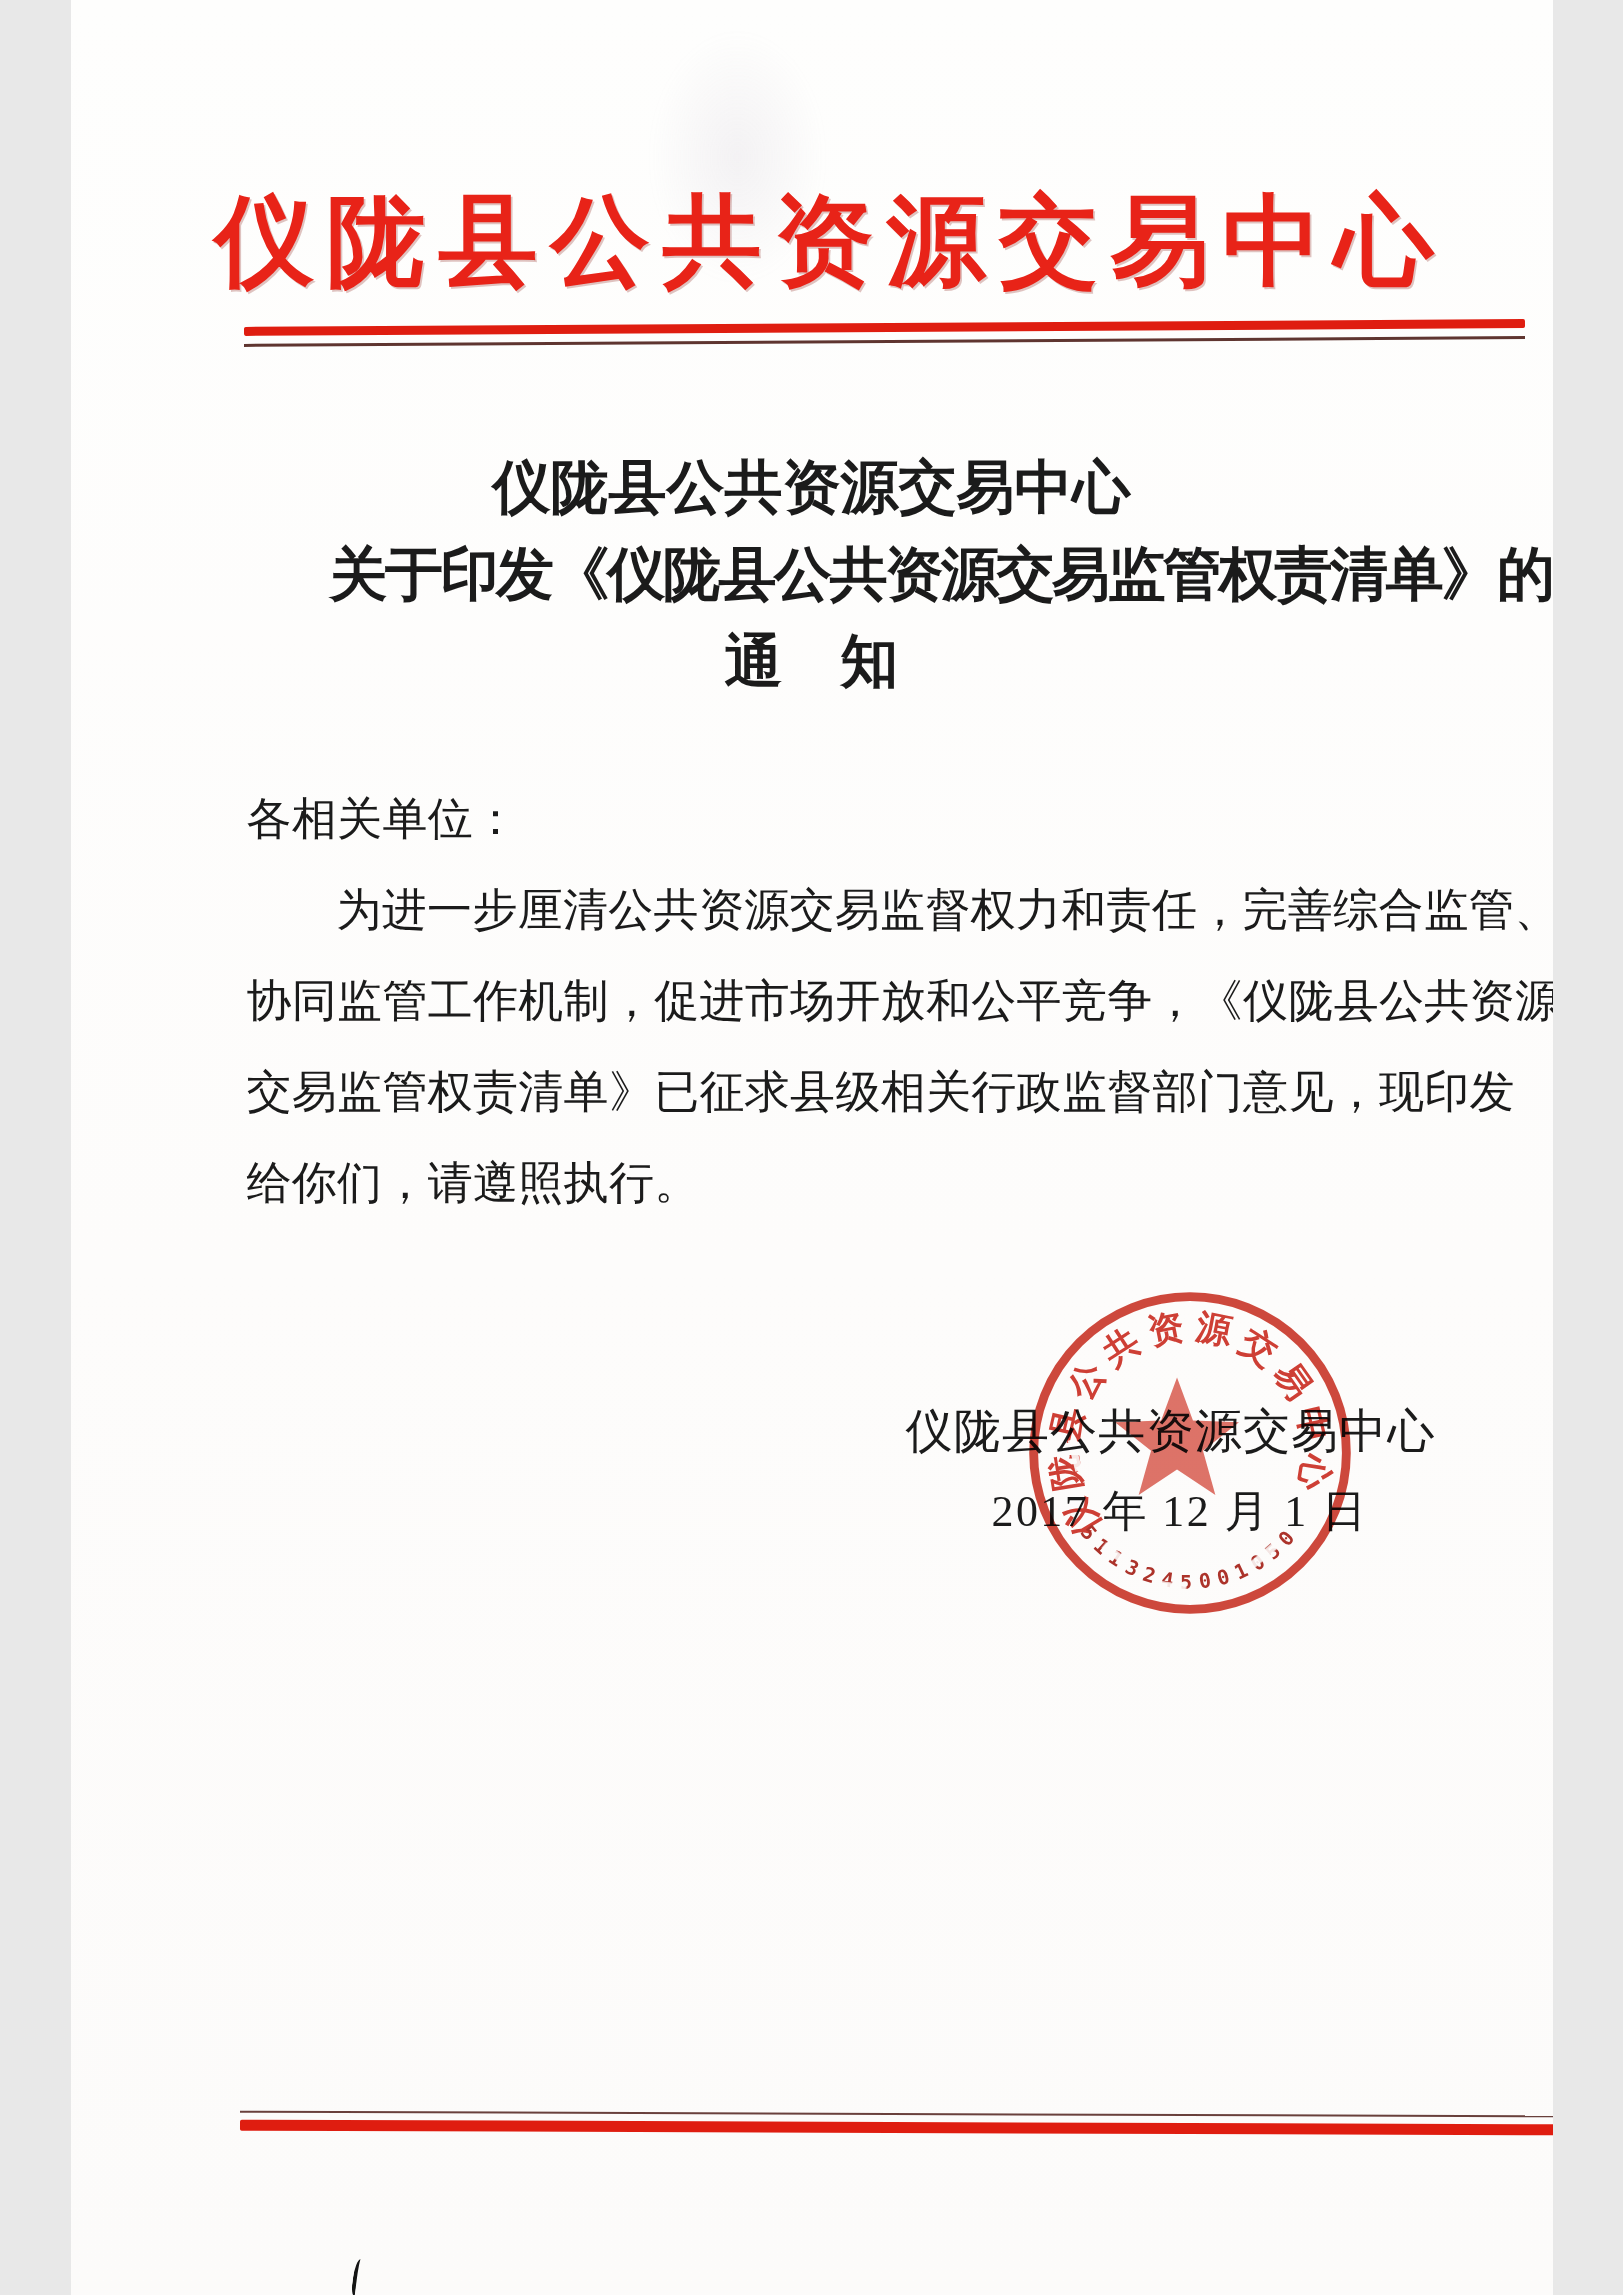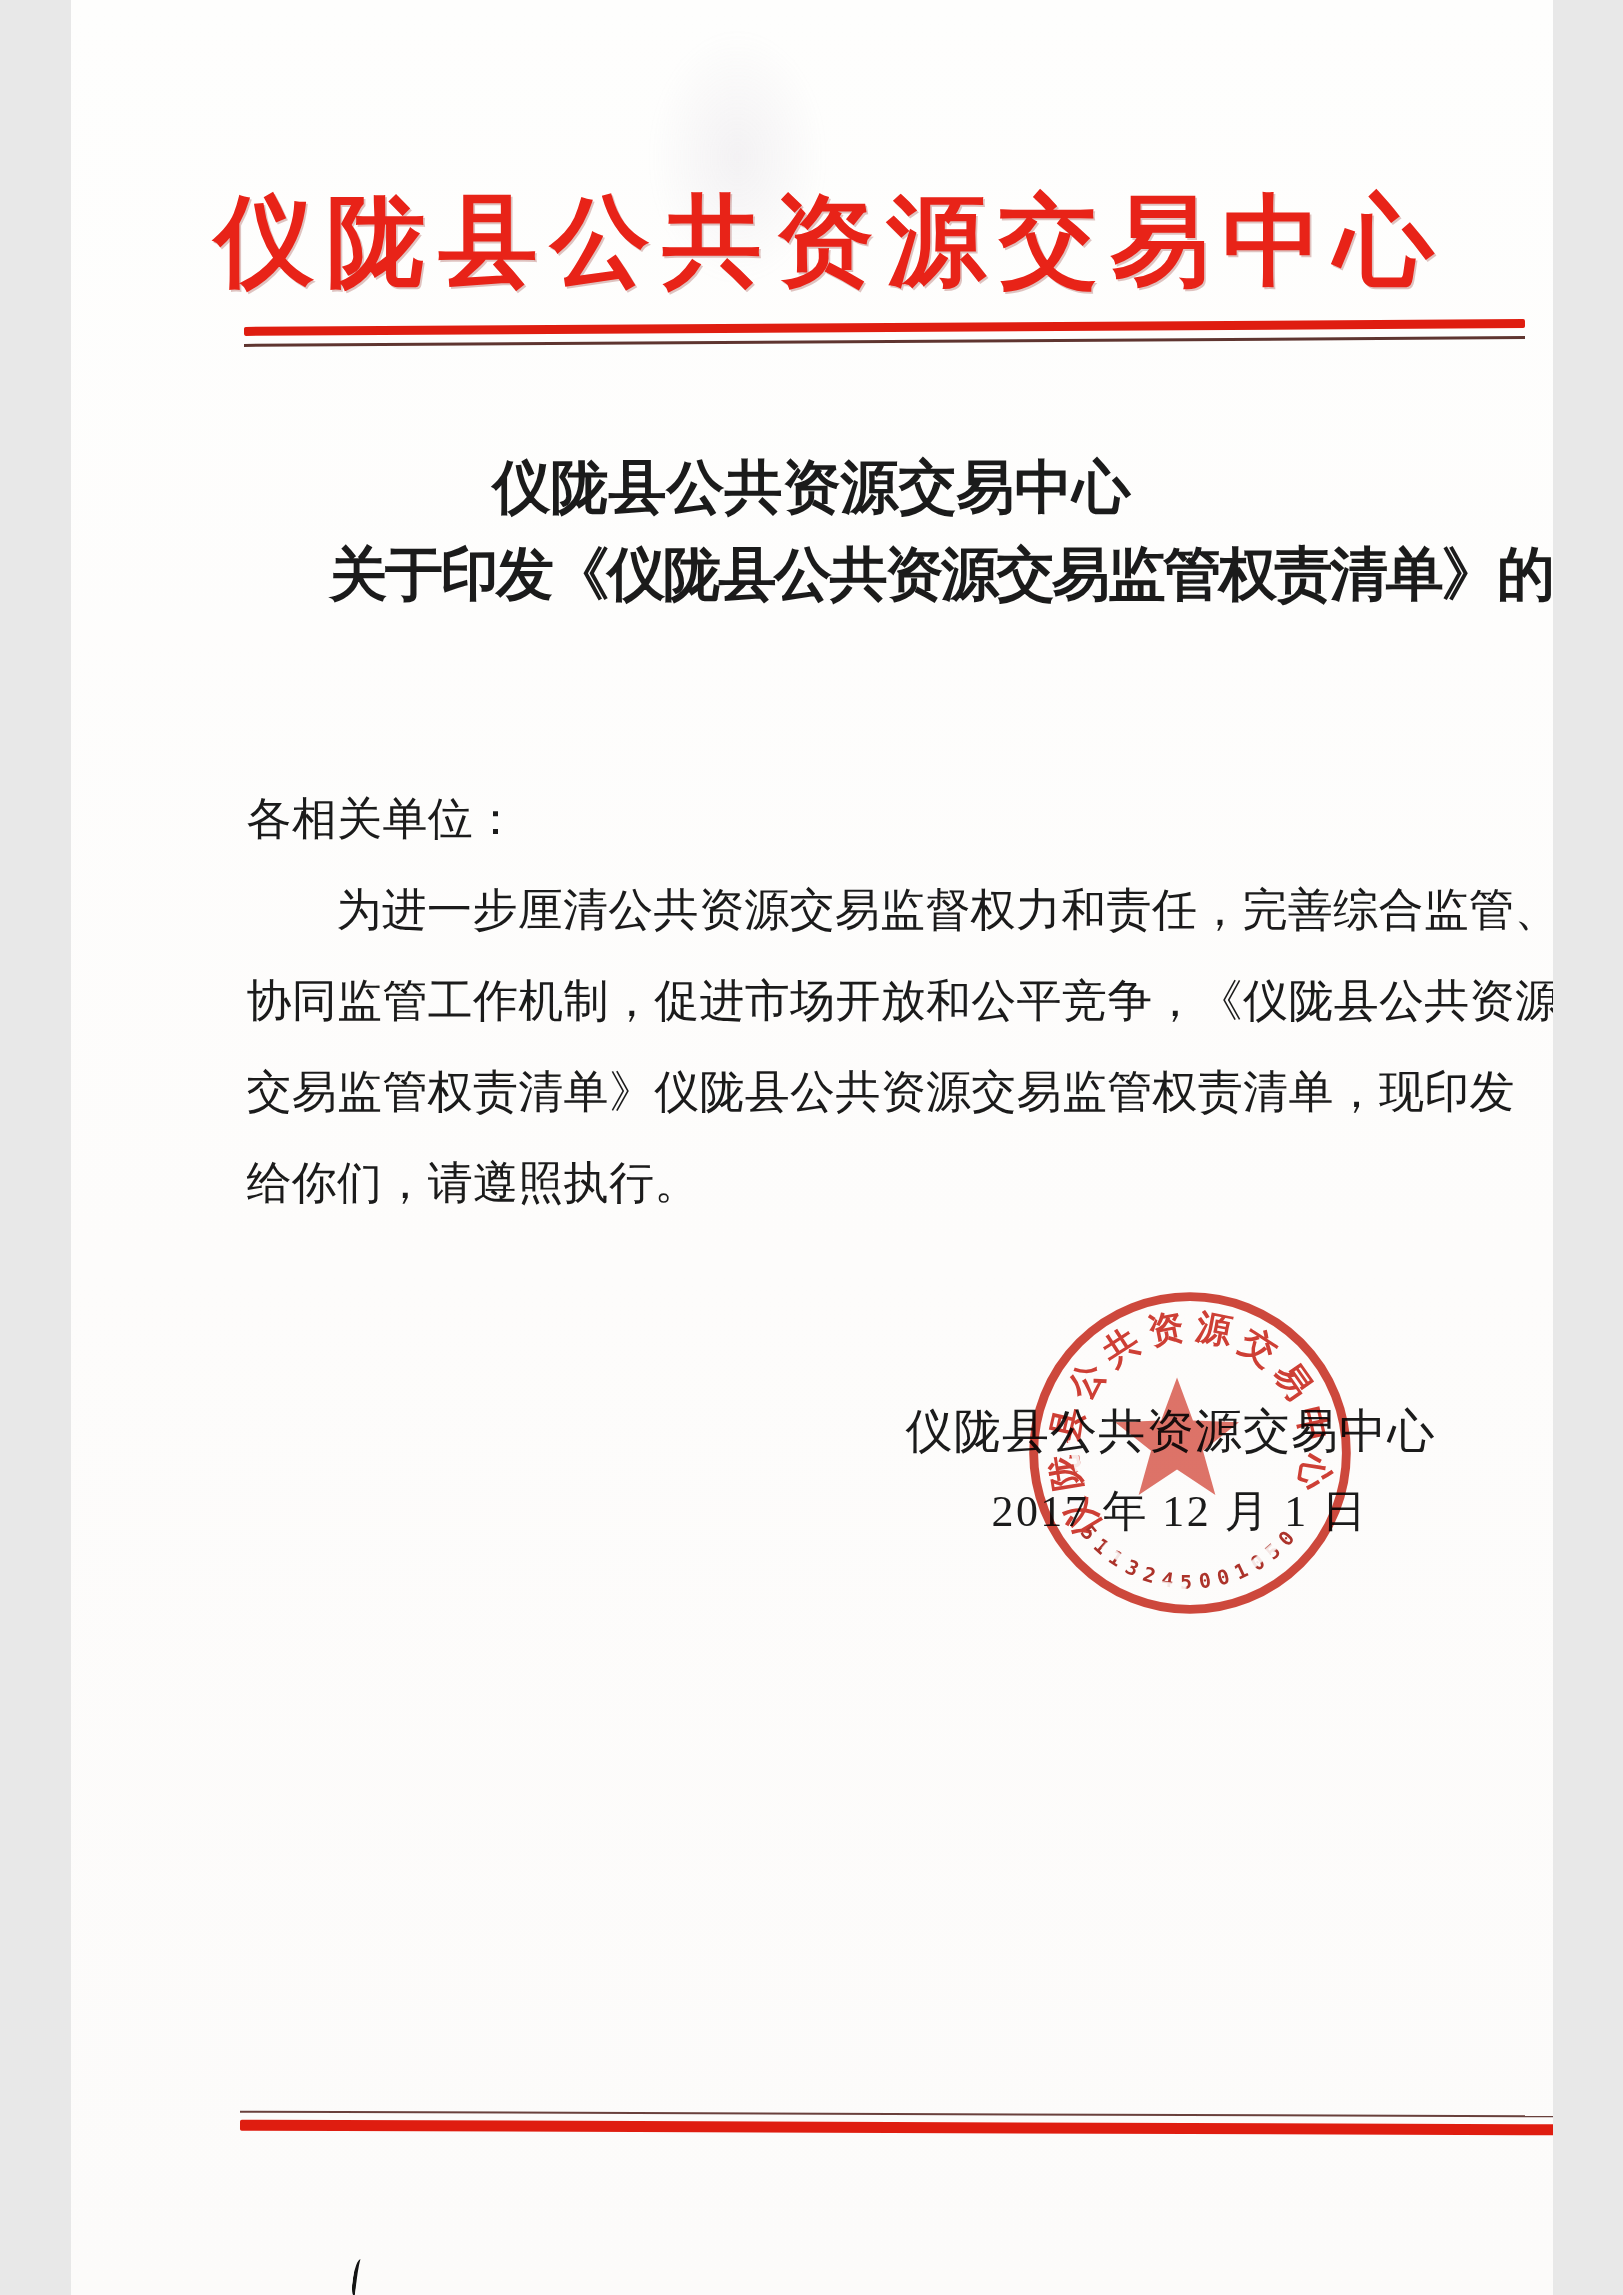--- a/index.html
+++ b/index.html
@@ -152,27 +152,28 @@
   <div class="smudge"></div>
 
   <div class="letterhead">仪陇县公共资源交易中心</div>
 
   <div class="rule-red-top"></div>
   <div class="rule-dark-top"></div>
 
   <div class="doc-title">
     <div>仪陇县公共资源交易中心</div>
     <div class="tight">关于印发《仪陇县公共资源交易监管权责清单》的</div>
+    <div>通　知</div>
   </div>
 
   <div class="body-block">
     <div>各相关单位：</div>
     <div class="indent">为进一步厘清公共资源交易监督权力和责任，完善综合监管、</div>
     <div>协同监管工作机制，促进市场开放和公平竞争，《仪陇县公共资源</div>
-    <div>交易监管权责清单》仪陇县公共资源交易监管权责清单，现印发</div>
+    <div>交易监管权责清单》已征求县级相关行政监督部门意见，现印发</div>
     <div>给你们，请遵照执行。</div>
   </div>
 
   <div class="closing-signature">仪陇县公共资源交易中心</div>
 
   <div class="closing-date">2017 年 12 月 1 日</div>
 
   <svg class="seal" id="seal-svg" viewBox="0 0 600 600" xmlns="http://www.w3.org/2000/svg">
 
     <circle cx="300" cy="300" r="265" fill="none" stroke="#c93023" stroke-width="15" opacity="0.95"></circle>

